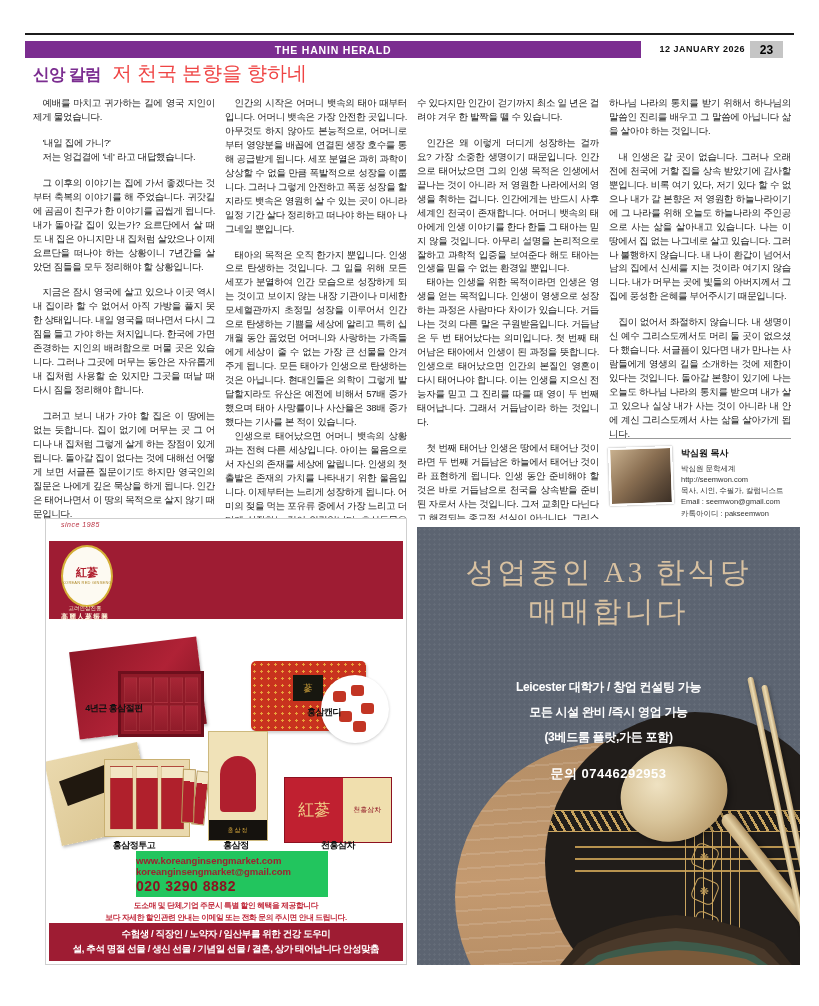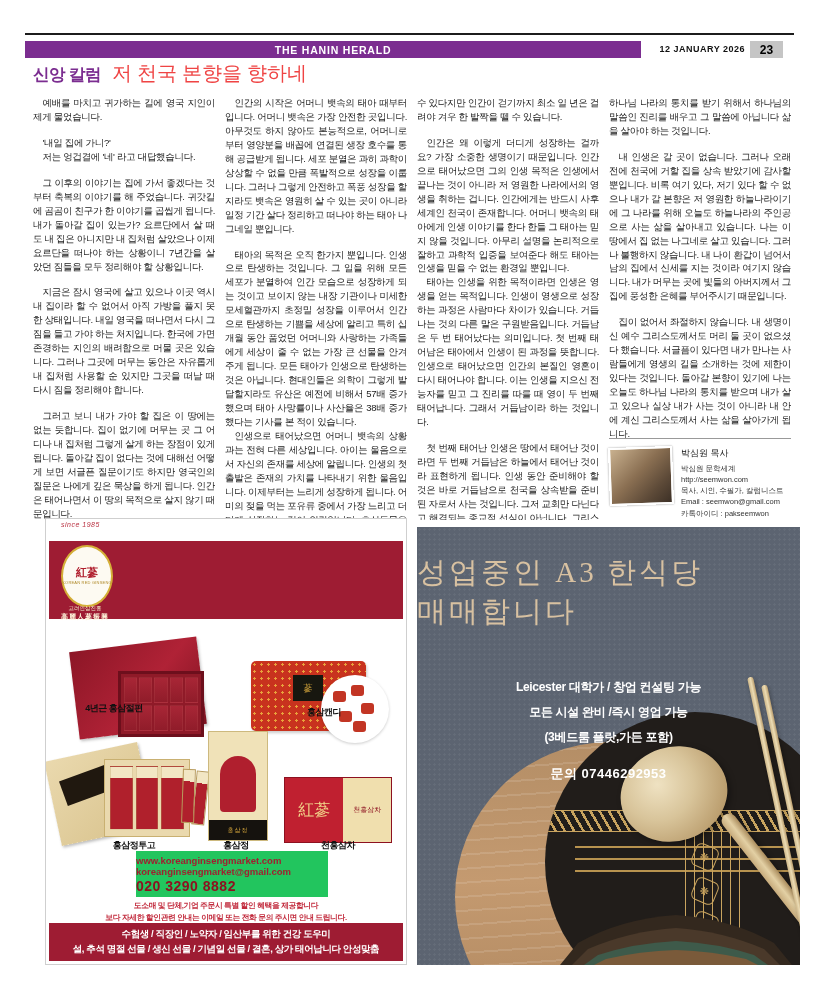--- a/index.html
+++ b/index.html
@@ -17,21 +17,21 @@
   
   .columns{left:33px;top:96px;width:758px;height:424px;display:flex;gap:10px;overflow:hidden;}
   .col{width:182px;flex:0 0 182px;font-size:9.5px;line-height:1.47;text-align:justify;word-break:break-all;letter-spacing:-.3px;color:#222;overflow:hidden;}
   .col p{margin:0;text-indent:1em;}
   .col p.gap{margin-top:12px;}
   .col p.noindent{text-indent:0;}
   
   .bio{left:609px;top:438px;width:182px;background:#fff;border-top:1px solid #999;border-bottom:1px solid #999;padding:8px 0 9px 0;display:flex;}
   .bio-photo{width:60px;height:54px;flex:0 0 60px;background:linear-gradient(135deg,#c9b18f 0%,#8a6f52 45%,#5d4a38 75%,#3c3026 100%);border:2px solid #fff;box-shadow:0 0 2px rgba(0,0,0,.45);transform:rotate(-2deg);}
   .bio-text{margin-left:8px;font-size:7.5px;line-height:1.5;color:#333;}
-  .bio-name{font-size:9px;font-weight:normal;color:#111;margin-bottom:2px;}
+  .bio-name{font-size:9px;font-weight:bold;color:#111;margin-bottom:2px;}
   
   .ad-ginseng{left:45px;top:518px;width:360px;height:445px;border:1px solid #cfcfcf;background:#fff;overflow:hidden;}
   .since{position:absolute;left:15px;top:2px;font-size:7px;color:#b93040;font-style:italic;letter-spacing:.5px;}
   .gs-band{position:absolute;left:3px;right:3px;top:22px;height:78px;background:#9e1c33;}
   .gs-emblem{position:absolute;left:12px;top:4px;width:48px;height:58px;background:#fdfaf2;border:2px solid #d4af37;border-radius:50%;display:flex;flex-direction:column;align-items:center;justify-content:center;}
   .gs-emblem .hanja{color:#b01f2e;font-weight:bold;font-size:11px;font-family:"Liberation Serif",serif;line-height:1;}
   .gs-emblem .arc{color:#b08a2a;font-size:4px;letter-spacing:.2px;margin-top:2px;white-space:nowrap;}
   .gs-logoname{position:absolute;left:0px;top:64px;width:72px;text-align:center;color:#f5e9c8;font-size:5.5px;line-height:1.3;}
   .gs-logoname b{font-size:7px;color:#fdf4da;letter-spacing:1px;}
   .gs-headwrap{position:absolute;left:72px;right:4px;top:10px;text-align:center;color:#fff;}
@@ -58,21 +58,21 @@
   .teabox .l{width:55%;color:#f3d98c;font-family:"Liberation Serif",serif;font-size:16px;display:flex;align-items:center;justify-content:center;}
   .teabox .r{width:45%;background:#f0dfae;color:#8d1120;font-size:7px;display:flex;align-items:center;justify-content:center;}
   .contact-box{position:absolute;left:90px;top:332px;width:192px;height:46px;background:#22c55e;color:#a02030;font-weight:bold;padding-top:4px;box-sizing:border-box;}
   .contact-box .u{font-size:9.5px;}
   .contact-box .e{font-size:9.5px;}
   .contact-box .p{font-size:14px;letter-spacing:.5px;margin-top:1px;color:#8d1120;}
   .gs-notes{position:absolute;left:0;right:0;top:381px;text-align:center;color:#c22b3d;font-weight:bold;font-size:7.8px;line-height:1.5;letter-spacing:-.4px;}
   .gs-footer{position:absolute;left:3px;right:3px;top:404px;height:38px;background:#9e1c33;color:#fff;font-weight:bold;text-align:center;font-size:9.5px;line-height:1.6;padding-top:3px;box-sizing:border-box;letter-spacing:-.4px;}
   
   .ad-rest{left:417px;top:527px;width:383px;height:438px;background:#5c6471;background-image:radial-gradient(rgba(255,255,255,.05) 1px,transparent 1.3px);background-size:5px 5px;overflow:hidden;}
-  .rest-title{position:absolute;left:0;right:0;top:26px;color:#d8c1a1;font-family:"Liberation Serif",serif;font-size:29px;line-height:1.35;letter-spacing:3px;}
+  .rest-title{position:absolute;left:0;right:0;top:26px;text-align:center;color:#d8c1a1;font-family:"Liberation Serif",serif;font-size:29px;line-height:1.35;letter-spacing:3px;}
   .rest-details{position:absolute;left:0;right:0;top:148px;text-align:center;color:#fff;font-weight:bold;font-size:12px;line-height:2.1;letter-spacing:-.3px;}
   .rest-phone{position:absolute;left:0;right:0;top:238px;text-align:center;color:#fff;font-weight:bold;font-size:13px;letter-spacing:.5px;}
   .circle-tan{position:absolute;left:38px;top:215px;width:310px;height:310px;border-radius:50%;background:linear-gradient(180deg,#b48e66 0%,#c49a70 45%,#ad855d 100%);background-blend-mode:normal;}
   .circle-tan:after{content:"";position:absolute;inset:0;border-radius:50%;background:repeating-linear-gradient(176deg,rgba(255,255,255,.12) 0 2px,transparent 2px 14px);}
   .circle-black{position:absolute;left:128px;top:185px;width:300px;height:300px;border-radius:50%;background:#211d1a;overflow:hidden;}
   .hatch{position:absolute;left:0;right:0;top:98px;height:20px;border-top:1.5px solid #c9a45f;border-bottom:1.5px solid #c9a45f;background:repeating-linear-gradient(60deg,#c9a45f 0 2.5px,transparent 2.5px 8px);}
   .gline{position:absolute;left:30px;right:0;height:1.5px;background:#b8934f;}
   .vlines{position:absolute;left:268px;top:300px;width:60px;height:138px;background:repeating-linear-gradient(90deg,#c9a45f 0 1px,transparent 1px 9px);}
   .medallion{position:absolute;width:22px;height:22px;border:1.5px solid #c9a45f;border-radius:6px;transform:rotate(22.5deg);color:#c9a45f;font-size:11px;display:flex;align-items:center;justify-content:center;}
   .medallion span{transform:rotate(-22.5deg);}

